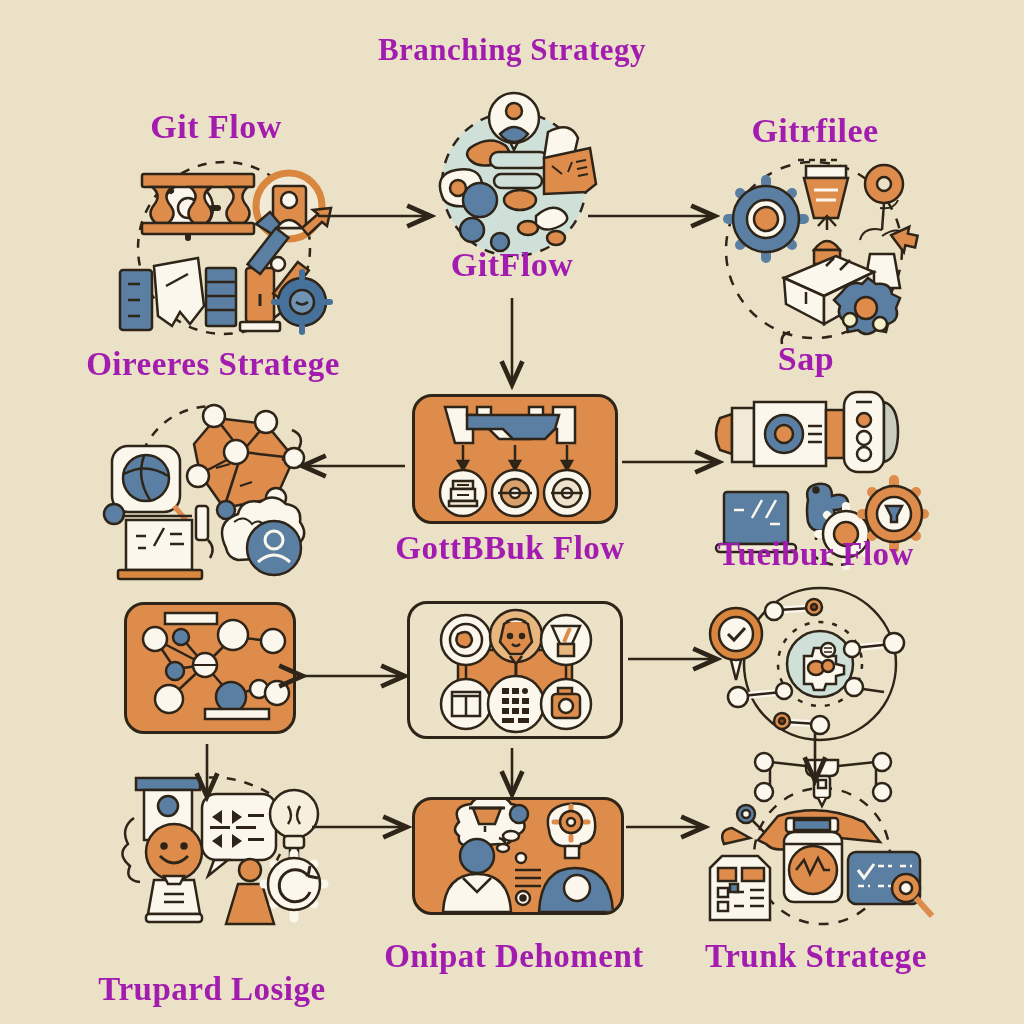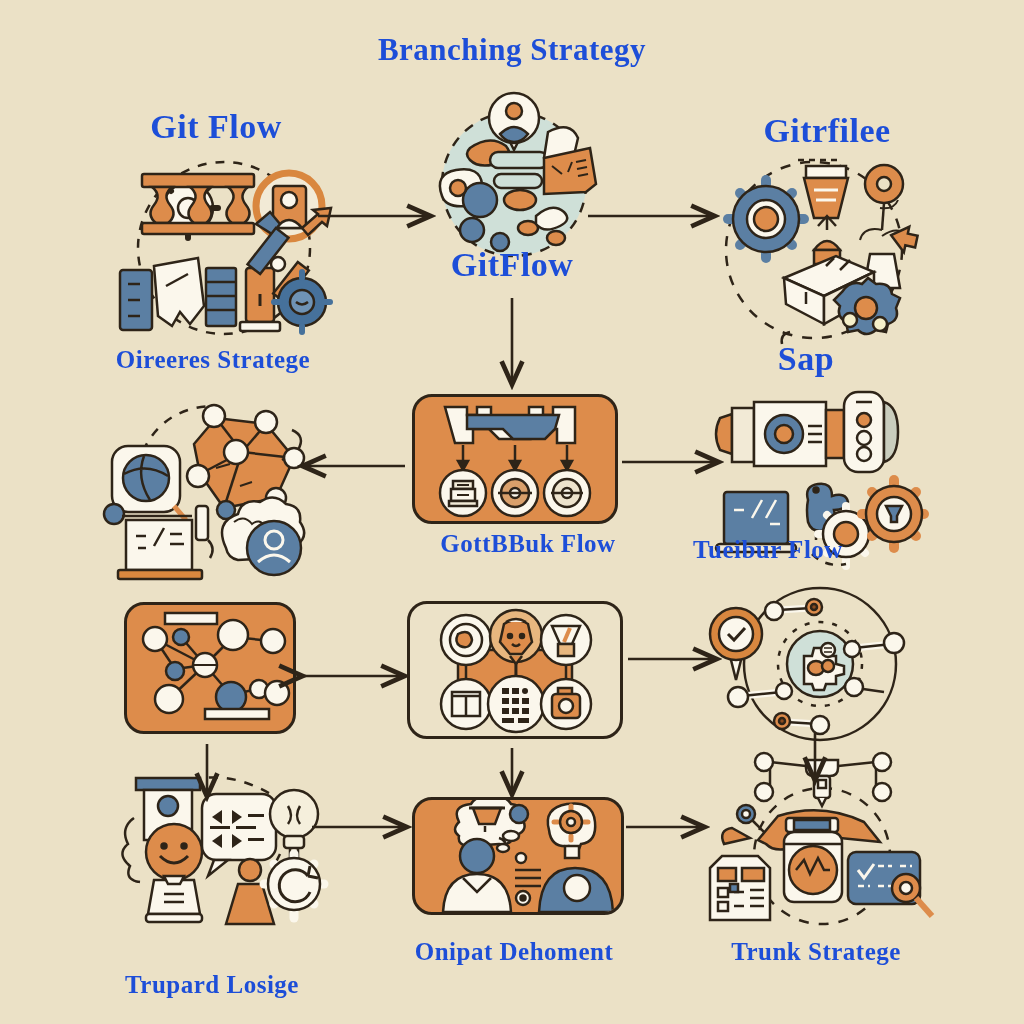--- a/index.html
+++ b/index.html
@@ -1,34 +1,34 @@
 <!DOCTYPE html>
 <html><head>
 <meta charset="utf-8">
 <style>
   html,body{margin:0;padding:0;}
   body{width:1024px;height:1024px;background:#ebe1c6;position:relative;overflow:hidden;
        font-family:"Liberation Serif","DejaVu Serif",serif;color:#29211a;}
   .abs{position:absolute;}
-  .lbl{position:absolute;font-weight:bold;color:#1d4ed8;text-align:center;white-space:nowrap;
+  .lbl{position:absolute;font-weight:bold;color:#a21caf;text-align:center;white-space:nowrap;
        transform:translateX(-50%);letter-spacing:.5px;}
   .t-title{font-size:31px;}
   .t-head{font-size:34px;}
-  .t-cap{font-size:25px;text-align:center;}
+  .t-cap{font-size:33px;text-align:center;}
   svg{display:block;overflow:visible;}
   .obox{position:absolute;background:#dd8c4b;border:3px solid #2e2418;border-radius:20px;}
   .lbox{position:absolute;background:#ece2c8;border:3px solid #2e2418;border-radius:20px;}
 </style>
 </head>
 <body>
 
 <div class="lbl t-title" style="left:512px;top:32px;">Branching Strategy</div>
 
 <div class="lbl t-head" style="left:216px;top:108px;">Git Flow</div>
-<div class="lbl t-head" style="left:815px;top:112px;margin-left:12px;">Gitrfilee</div>
+<div class="lbl t-head" style="left:815px;top:112px;">Gitrfilee</div>
 
 <div class="abs" style="left:106px;top:166px;">
 <svg width="228" height="180" viewBox="0 0 228 180">
   <circle cx="118" cy="82" r="86" fill="none" stroke="#2e2418" stroke-width="2.5" stroke-dasharray="9 9"></circle>
 
   <g stroke="#2e2418" stroke-width="2.5">
     <circle cx="82" cy="42" r="25" fill="#fbf7ec"></circle>
     <g stroke-width="6" stroke-linecap="round">
       <line x1="82" y1="12" x2="82" y2="18"></line>
           <line x1="82" y1="66" x2="82" y2="72"></line>
@@ -270,21 +270,21 @@
     <line x1="83" y1="96" x2="117" y2="96"></line>
   </g>
   <g stroke="#2e2418" stroke-width="2.5">
     <circle cx="152" cy="96" r="23" fill="#fbf7ec"></circle>
     <circle cx="152" cy="96" r="14" fill="#ede3cd"></circle>
     <circle cx="152" cy="96" r="5" fill="#fbf7ec"></circle>
     <line x1="136" y1="96" x2="168" y2="96"></line>
   </g>
 </svg>
 </div>
-<div class="lbl t-cap" style="left:528px;top:530px;">GottBBuk Flow</div>
+<div class="lbl t-cap" style="left:510px;top:530px;">GottBBuk Flow</div>
 
 <div class="abs" style="left:712px;top:384px;">
 <svg width="212" height="190" viewBox="0 0 212 190">
   <g stroke="#2e2418" stroke-width="2.5">
     <path d="M8 34 q-8 16 0 32 l12 4 v-40 z" fill="#dd8c4b"></path>
     <rect x="20" y="24" width="22" height="54" fill="#f2ead6"></rect>
     <rect x="42" y="18" width="72" height="64" fill="#fbf7ec"></rect>
     <circle cx="72" cy="50" r="19" fill="#5b7fa3"></circle>
     <circle cx="72" cy="50" r="9" fill="#dd8c4b"></circle>
     <line x1="96" y1="42" x2="110" y2="42"></line>
@@ -333,21 +333,21 @@
       <line x1="204" y1="108" x2="200" y2="112"></line>
           <line x1="164" y1="148" x2="160" y2="152"></line>
     </g>
     <circle cx="182" cy="130" r="28" fill="#dd8c4b"></circle>
     <circle cx="182" cy="130" r="17" fill="#fbf7ec"></circle>
     <path d="M174 122 h16 l-5 10 v6 h-6 v-6 z" fill="#5b7fa3"></path>
   </g>
   <path d="M100 170 q14 14 34 10" fill="none" stroke="#2e2418" stroke-width="2.5" stroke-dasharray="8 8"></path>
 </svg>
 </div>
-<div class="lbl t-cap" style="left:768px;top:536px;">Tueibur Flow</div>
+<div class="lbl t-cap" style="left:816px;top:536px;">Tueibur Flow</div>
 
 <div class="obox" style="left:124px;top:602px;width:166px;height:126px;">
 <svg width="166" height="126" viewBox="0 0 166 126">
   <g stroke="#2e2418" stroke-width="2.5">
     <rect x="38" y="8" width="52" height="11" fill="#fbf7ec"></rect>
     <line x1="28" y1="34" x2="78" y2="60"></line>
         <line x1="54" y1="32" x2="78" y2="60"></line>
     <line x1="106" y1="32" x2="78" y2="60"></line>
         <line x1="145" y1="36" x2="106" y2="32"></line>
     <line x1="48" y1="64" x2="78" y2="60"></line>

